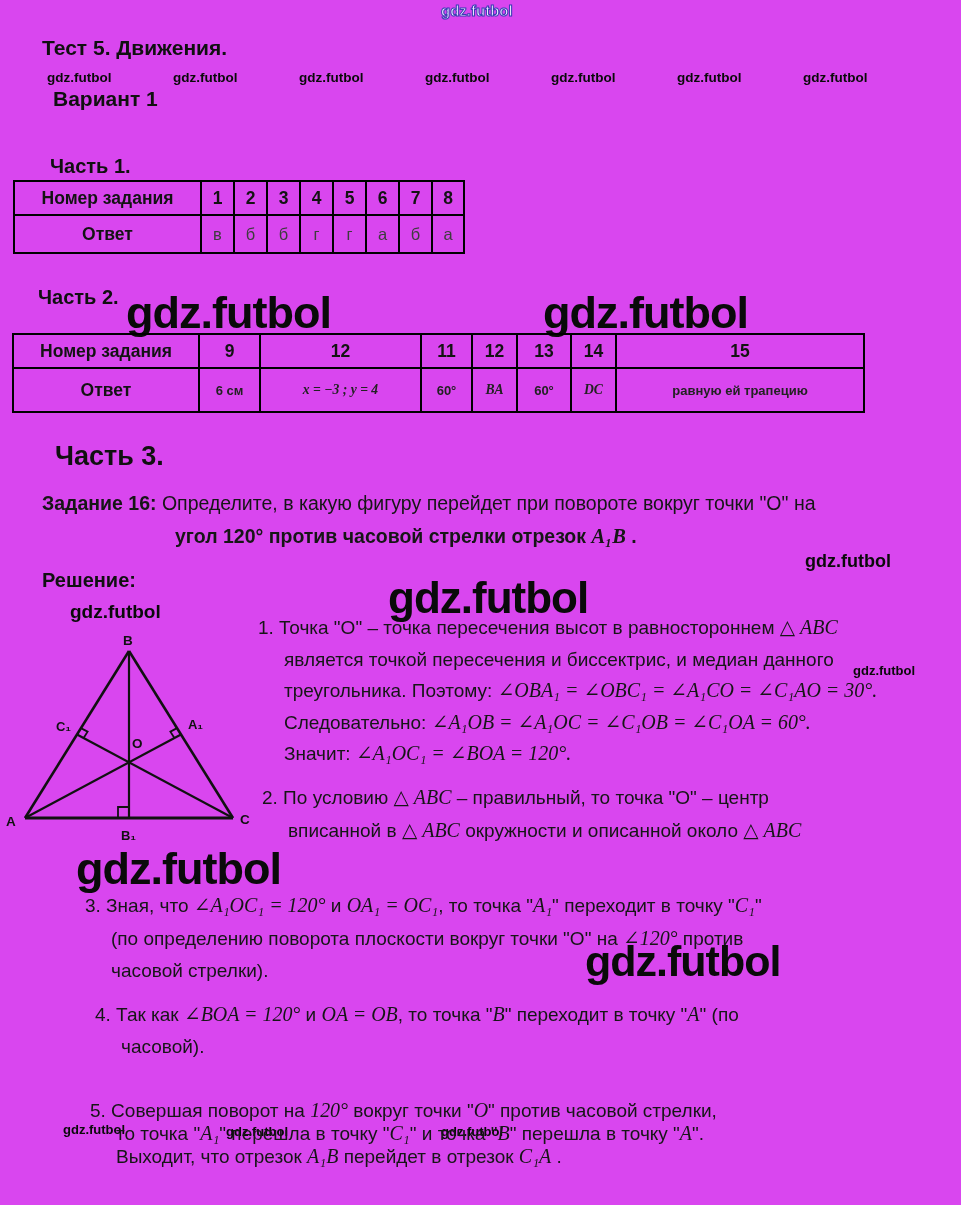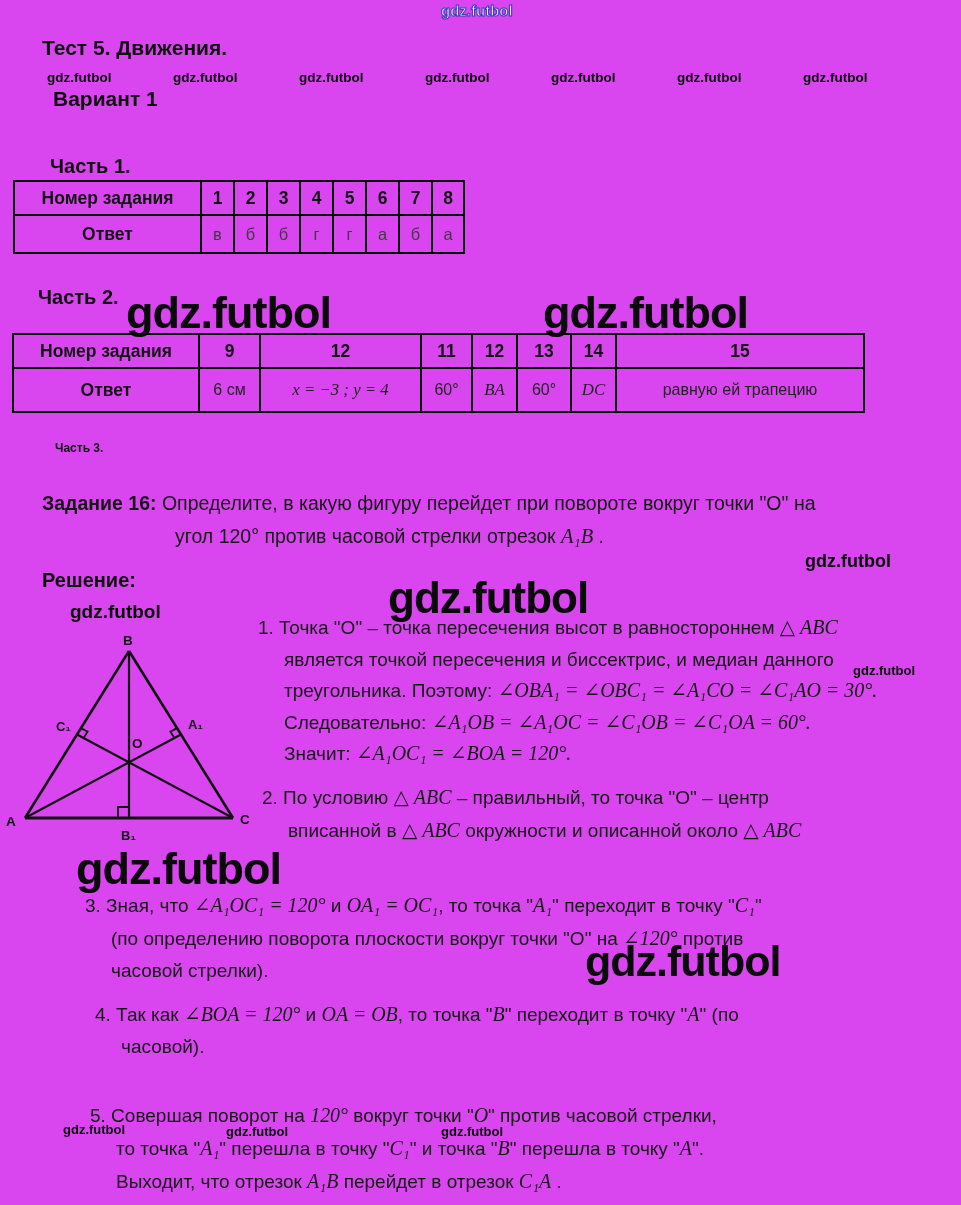--- a/index.html
+++ b/index.html
@@ -12,47 +12,47 @@
   .wm.mid{font-size:18px;font-weight:600;}
   .wm.mid2{font-size:19px;font-weight:600;}
   .wm.big{font-size:45px;font-weight:700;letter-spacing:-1px;}
   .wm.top{font-size:15px;font-weight:700;color:#eeeeff;-webkit-text-stroke:1px #3c3cb4;text-shadow:0 0 1px #3c3cb4;}
   
   .h{position:absolute;font-weight:700;color:#101010;z-index:2;}
   .title{left:42px;top:36px;font-size:21px;}
   .variant{left:53px;top:87px;font-size:21px;}
   .p1h{left:50px;top:139px;font-size:20px;margin-top:16px;}
   .p2h{left:38px;top:286px;font-size:20px;}
-  .p3h{left:55px;top:441px;font-size:12px;}
+  .p3h{left:55px;top:441px;font-size:27px;}
   .sol-label{left:42px;top:569px;font-size:20px;}
   
   table{position:absolute;border-collapse:collapse;table-layout:fixed;z-index:2;background:transparent;}
   .t1{left:13px;top:180px;width:450px;}
   .t2{left:12px;top:333px;width:851px;}
   th,td{border:2px solid #000;text-align:center;vertical-align:middle;padding:0;background:transparent;}
   .t1 tr.hdr{height:34px;} .t1 tr.ansr{height:38px;}
   .t2 tr.hdr{height:34px;} .t2 tr.ansr{height:44px;}
   th{font-size:17.5px;font-weight:700;color:#131313;}
   td.lbl{font-size:17.5px;font-weight:700;color:#131313;}
   .t1 td.ans{font-size:16.5px;font-weight:400;color:#3d3d3d;}
-  .t2 td.ans{font-size:16px;font-weight:400;color:#222;}
+  .t2 td.ans{font-size:13px;font-weight:700;color:#222;}
   
   .m{font-family:"Liberation Serif","DejaVu Serif",serif;font-style:italic;font-size:105%;}
   
   .task{position:absolute;left:42px;top:487px;width:895px;font-size:19.5px;line-height:33px;color:#161616;z-index:2;}
   .task .tlabel{font-weight:700;}
-  .task .line2{padding-left:133px;}
+  .task .line2{padding-left:133px;font-weight:bold;}
   .step{position:absolute;font-size:19px;color:#161616;z-index:2;}
   .step div{white-space:nowrap;}
   .step div:not(:first-child){padding-left:26px;}
   .s1{left:258px;top:612px;width:700px;line-height:31.5px;}
   .s2{left:262px;top:781px;width:680px;line-height:32px;}
   .s3{left:85px;top:889px;width:870px;line-height:32px;}
   .s4{left:95px;top:998px;width:862px;line-height:32px;}
-  .s5{left:90px;top:1099px;width:865px;line-height:33px;}
+  .s5{left:90px;top:1099px;width:865px;line-height:22px;}
   
   .diagram{position:absolute;left:2px;top:626px;width:258px;height:226px;z-index:2;}
   .diagram text{font-family:"Liberation Sans","DejaVu Sans",sans-serif;font-weight:700;font-size:13.5px;fill:#111;}
   .diagram text.subl{font-size:13px;}
 </style>
 </head>
 <body>
 
 <div class="page">
 

